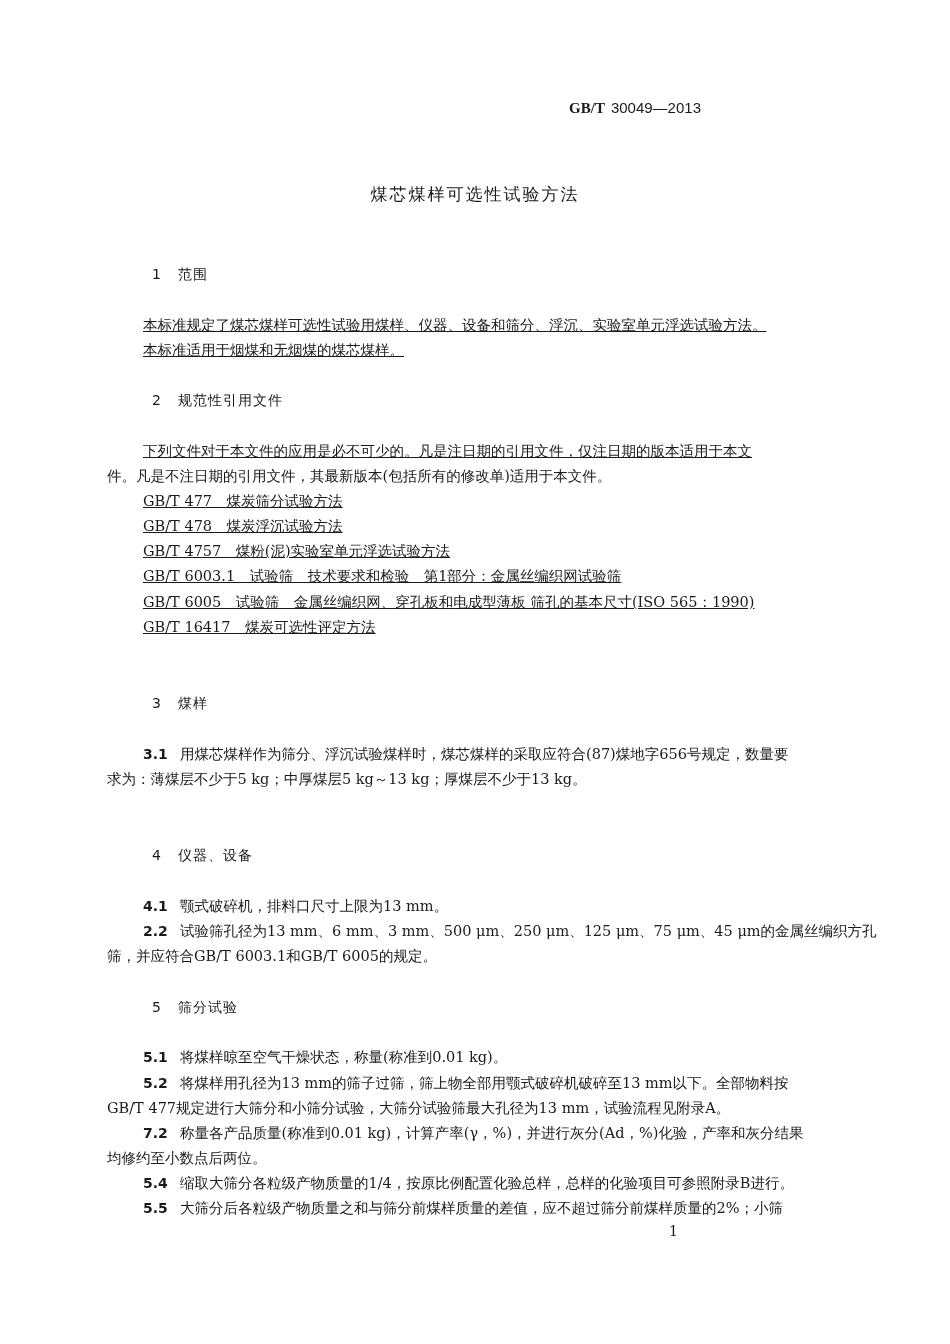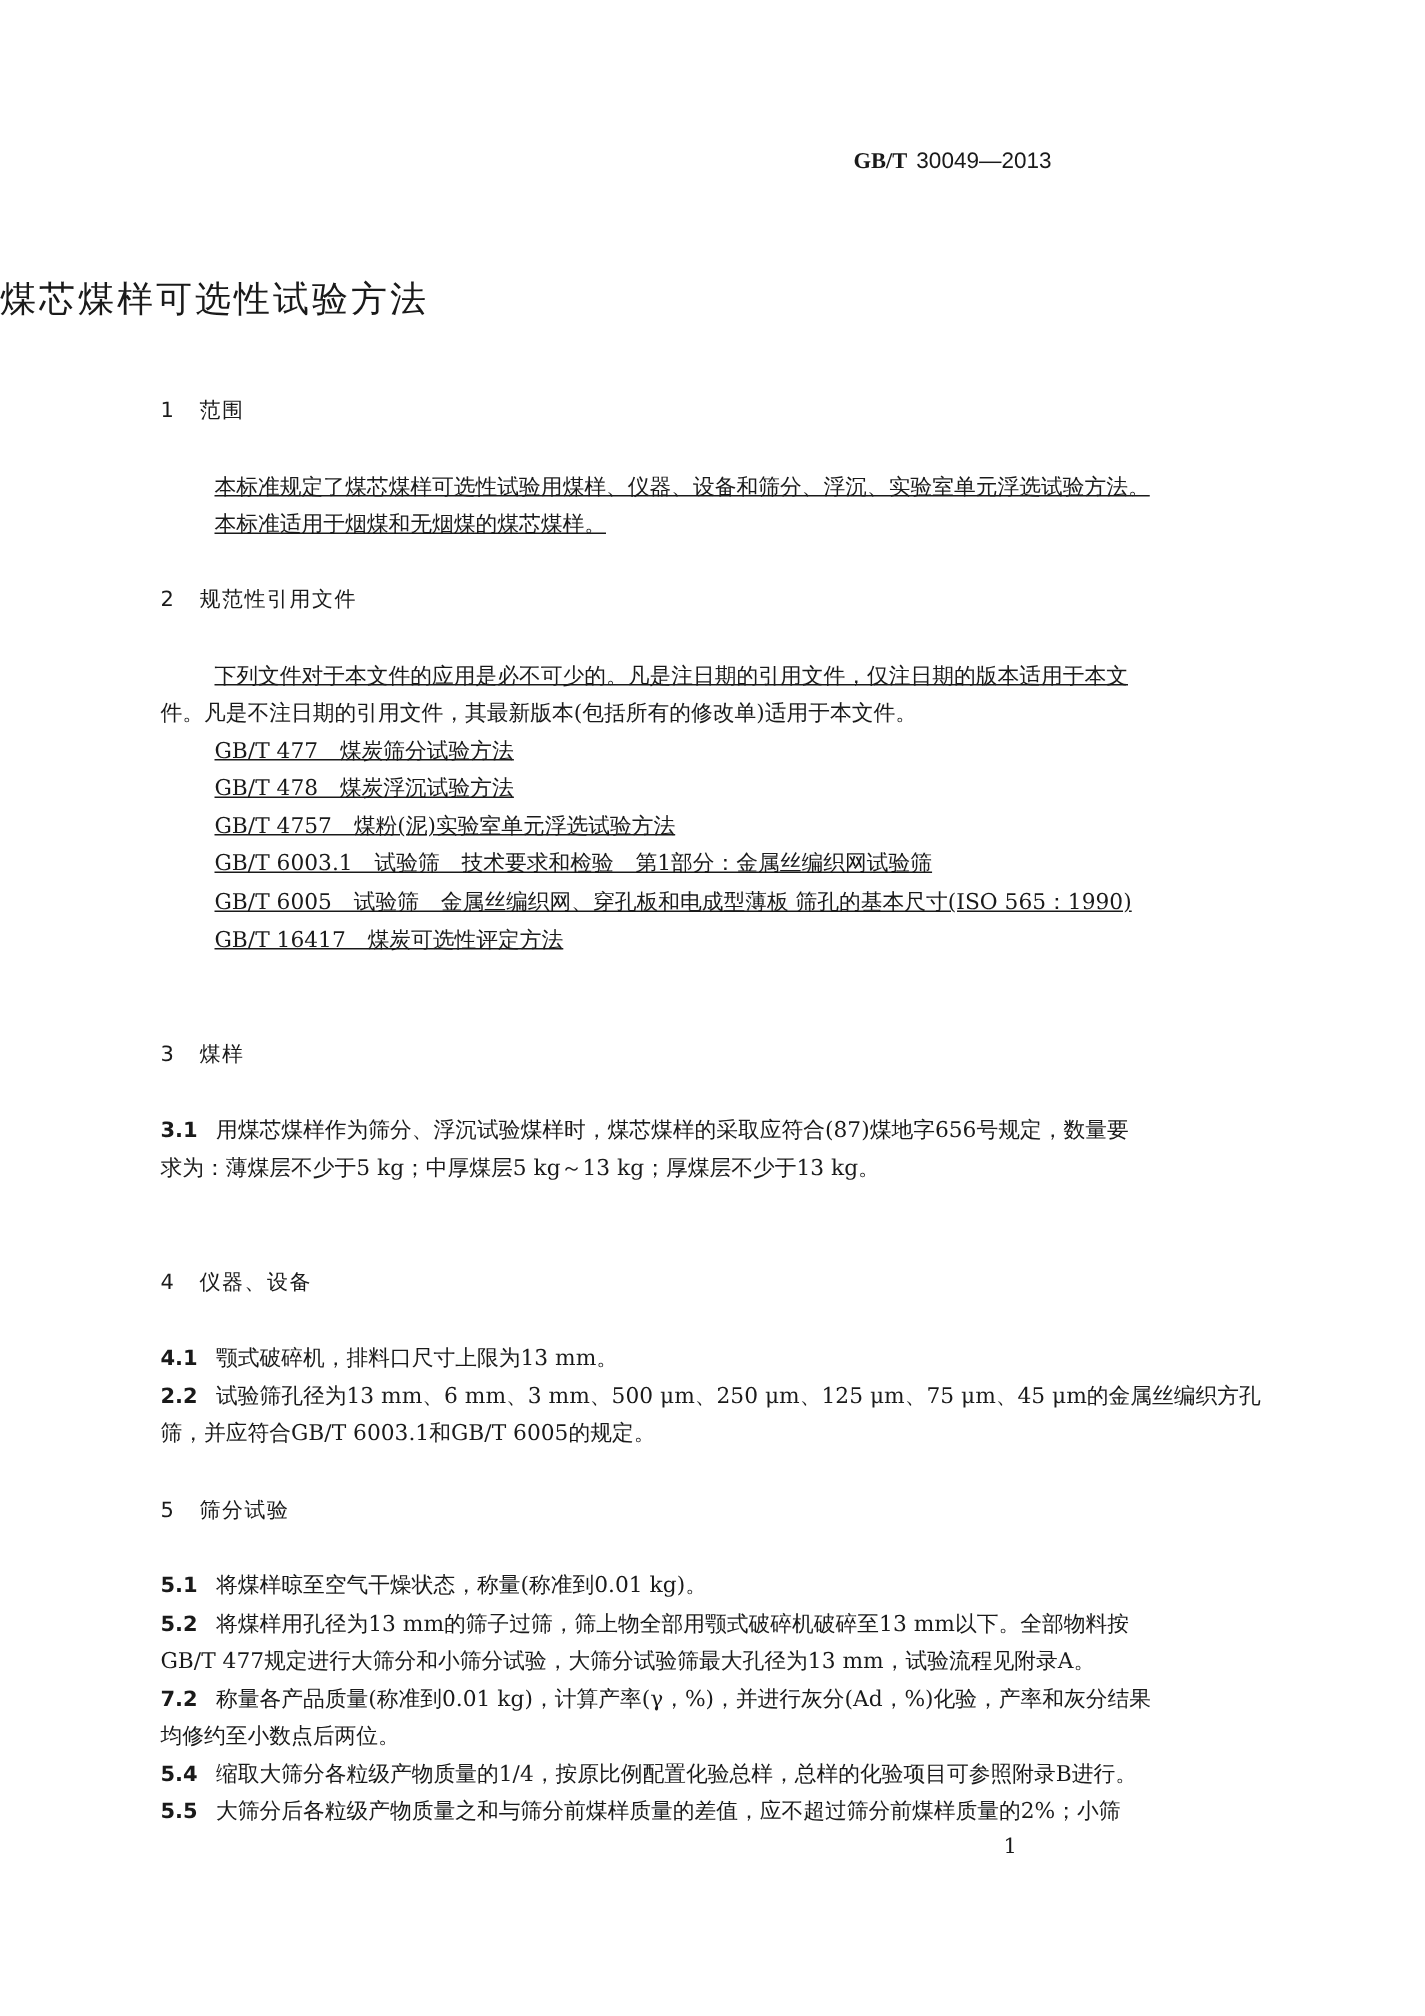--- a/index.html
+++ b/index.html
@@ -1,28 +1,28 @@
 <!DOCTYPE html>
 <html><head>
   <meta charset="utf-8">
   <style>
     html, body { margin: 0; padding: 0; background: #ffffff; }
     body { width: 950px; height: 1344px; position: relative; overflow: hidden; color: #1a1a1a;
            font-family: "DejaVu Serif", "Liberation Serif", serif; }
     .page { position: absolute; left: 0; top: 0; width: 808px; height: 1344px; }
     .std-no { position: absolute; right: 107px; top: 99px; font-size: 15px; font-family: "Liberation Sans", "DejaVu Sans", sans-serif; }
     .std-no b { font-family: "Liberation Serif", serif; font-weight: bold; margin-right: 6px; }
-    .title { position: absolute; left: 0; width: 950px; top: 183px; font-size: 24px;
+    .title { position: absolute; left: 0; width: 950px; top: 183px; text-align: center; font-size: 17px;
              font-family: Liberation Serif, serif; letter-spacing: 2px; }
     .line { position: absolute; left: 107px; white-space: nowrap; font-size: 14.5px; line-height: 25px; }
     .indent { left: 143px; text-decoration: underline; }
-    .heading { font-family: "DejaVu Sans", sans-serif; font-size: 14px; }
+    .heading { font-family: "DejaVu Sans", sans-serif; font-size: 14px; margin-left: 45px; }
     .heading .num { display: inline-block; width: 26px; }
     .heading .txt { letter-spacing: 1px; }
-    .clause .cn { font-family: "DejaVu Sans", sans-serif; font-weight: bold; display: inline-block; width: 37px; font-size: 14px; }
+    .clause .cn { font-family: "DejaVu Sans", sans-serif; font-weight: bold; display: inline-block; width: 37px; font-size: 14px; margin-left: 36px; }
     .page-no { position: absolute; right: 130px; top: 1223px; font-size: 14px; }
   </style>
 </head>
 <body>
 
 <div class="page">
 
   <div class="std-no"><b>GB/T</b><span>30049—2013</span></div>
 
   <div class="title">煤芯煤样可选性试验方法</div>

